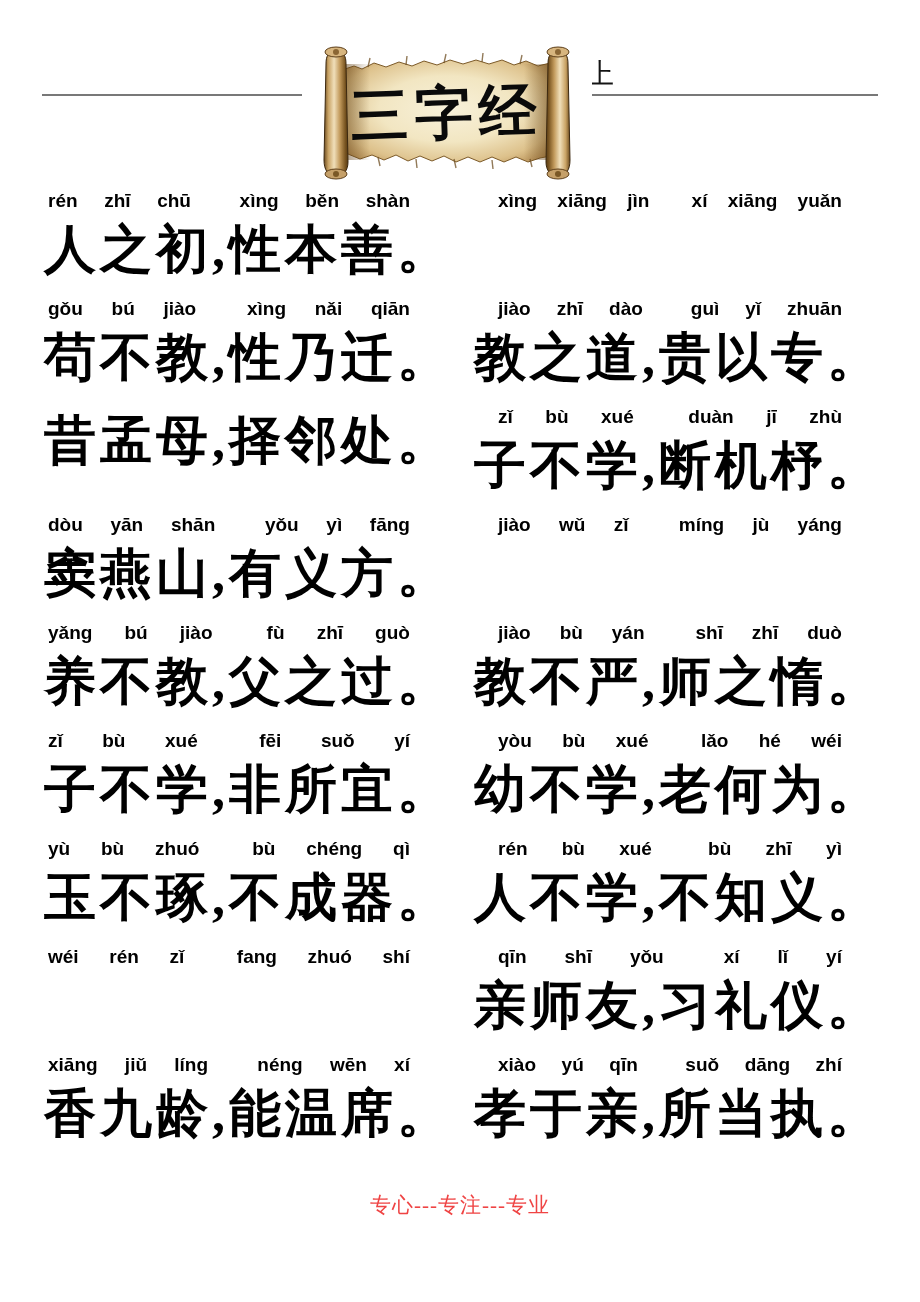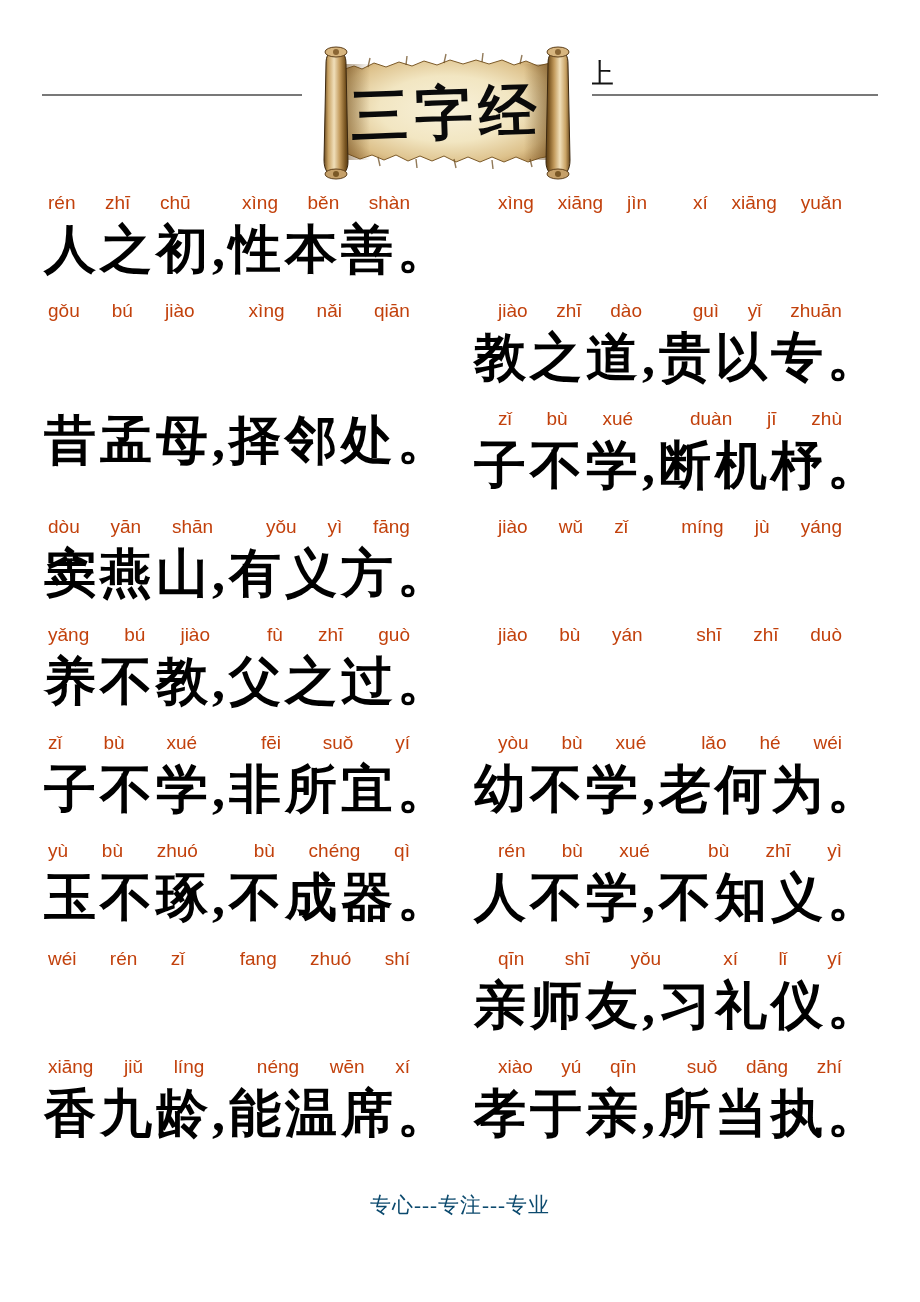--- a/index.html
+++ b/index.html
@@ -12,30 +12,30 @@
   .rule{position:absolute;left:42px;top:94px;width:836px;height:2px;background:#787878;}
   .volume{position:absolute;left:586px;top:58px;font-family:"Liberation Serif",serif;
           font-size:28px;line-height:1.15;color:#141414;}
   .scroll-wrap{position:absolute;left:302px;top:36px;width:290px;height:152px;background:#ffffff;}
   .scroll-wrap svg{display:block;}
   
   .rows{position:absolute;top:190px;left:0;width:920px;}
   .row{height:108px;box-sizing:border-box;padding:0 40px 0 44px;
        display:flex;justify-content:space-between;}
   .couplet{display:flex;flex-direction:column;width:406px;}
-  .py{display:flex;justify-content:space-between;align-items:center;
+  .py{display:flex;justify-content:space-between;align-items:flex-start;
       width:362px;margin-left:4px;height:25px;
-      font-weight:normal;font-size:19px;line-height:22px;color:#c2410c;}
+      font-weight:bold;font-size:19px;line-height:22px;color:#000000;}
   .py span:nth-child(4){margin-left:22px;}
   .couplet:last-child .py{margin-left:24px;width:344px;}
   .zh{font-family:Liberation Serif, serif;font-weight:bold;font-size:52px;line-height:66px;
       letter-spacing:4px;white-space:nowrap;color:#000;margin-top:2px;}
   
   .footer{position:absolute;top:1191px;left:0;width:920px;text-align:center;
-          font-family:"Liberation Serif",serif;font-size:21px;letter-spacing:1px;color:#0c4a6e;}
+          font-family:"Liberation Serif",serif;font-size:21px;letter-spacing:1px;color:#ef4444;}
 </style>
 </head>
 <body>
 
 <div class="header">
   <div class="rule"></div>
   <div class="volume">上</div>
 
   <div class="scroll-wrap">
     <svg width="290" height="152" viewBox="0 0 290 152">
@@ -144,20 +144,21 @@
   <div class="row">
     <div class="couplet">
       <div class="py">
           <span>gǒu</span>
           <span>bú</span>
           <span>jiào</span>
           <span>xìng</span>
           <span>nǎi</span>
           <span>qiān</span>
         </div>
+      <div class="zh">苟不教,性乃迁。</div>
     </div>
     <div class="couplet">
       <div class="py">
           <span>jiào</span>
           <span>zhī</span>
           <span>dào</span>
           <span>guì</span>
           <span>yǐ</span>
           <span>zhuān</span>
         </div>
@@ -220,20 +221,21 @@
     </div>
     <div class="couplet">
       <div class="py">
           <span>jiào</span>
           <span>bù</span>
           <span>yán</span>
           <span>shī</span>
           <span>zhī</span>
           <span>duò</span>
         </div>
+      <div class="zh">教不严,师之惰。</div>
     </div>
   </div>
 
   <div class="row">
     <div class="couplet">
       <div class="py">
           <span>zǐ</span>
           <span>bù</span>
           <span>xué</span>
           <span>fēi</span>

